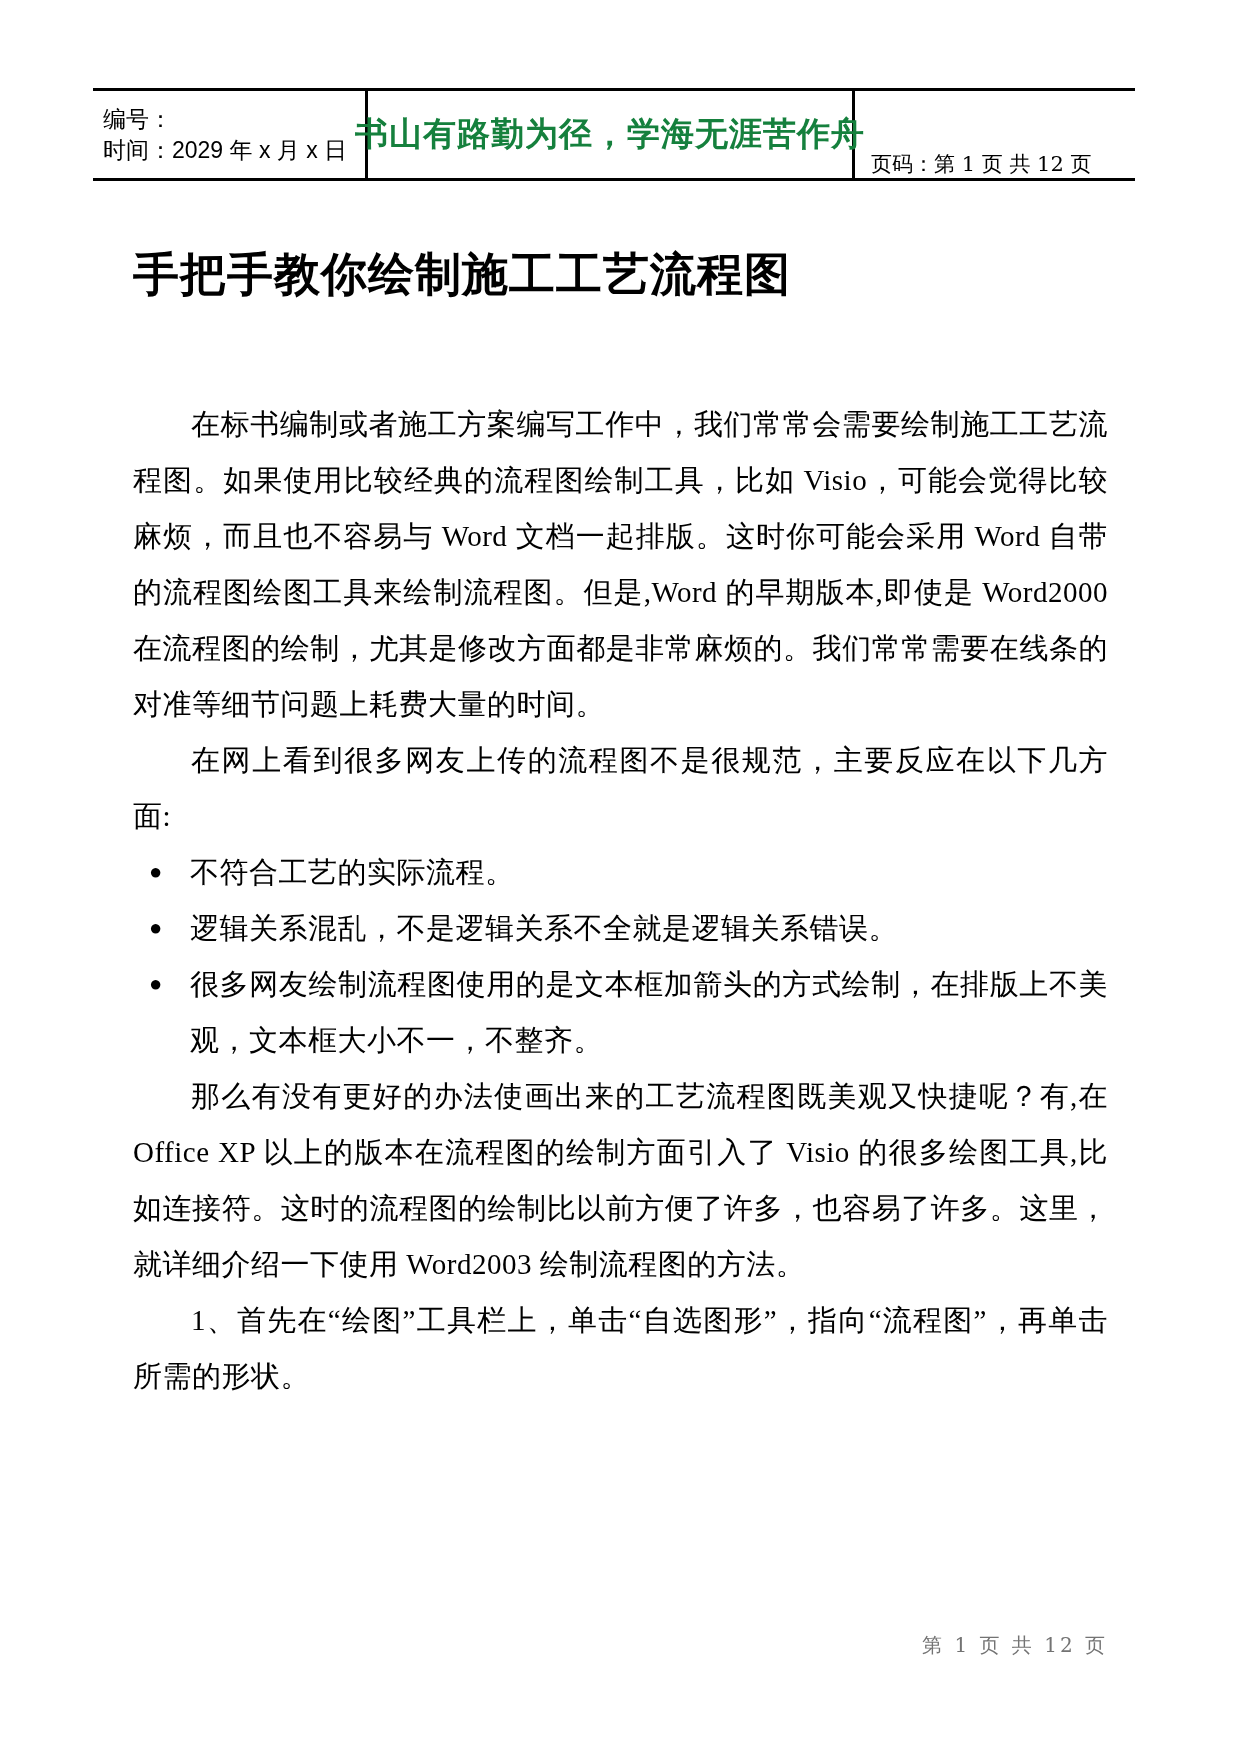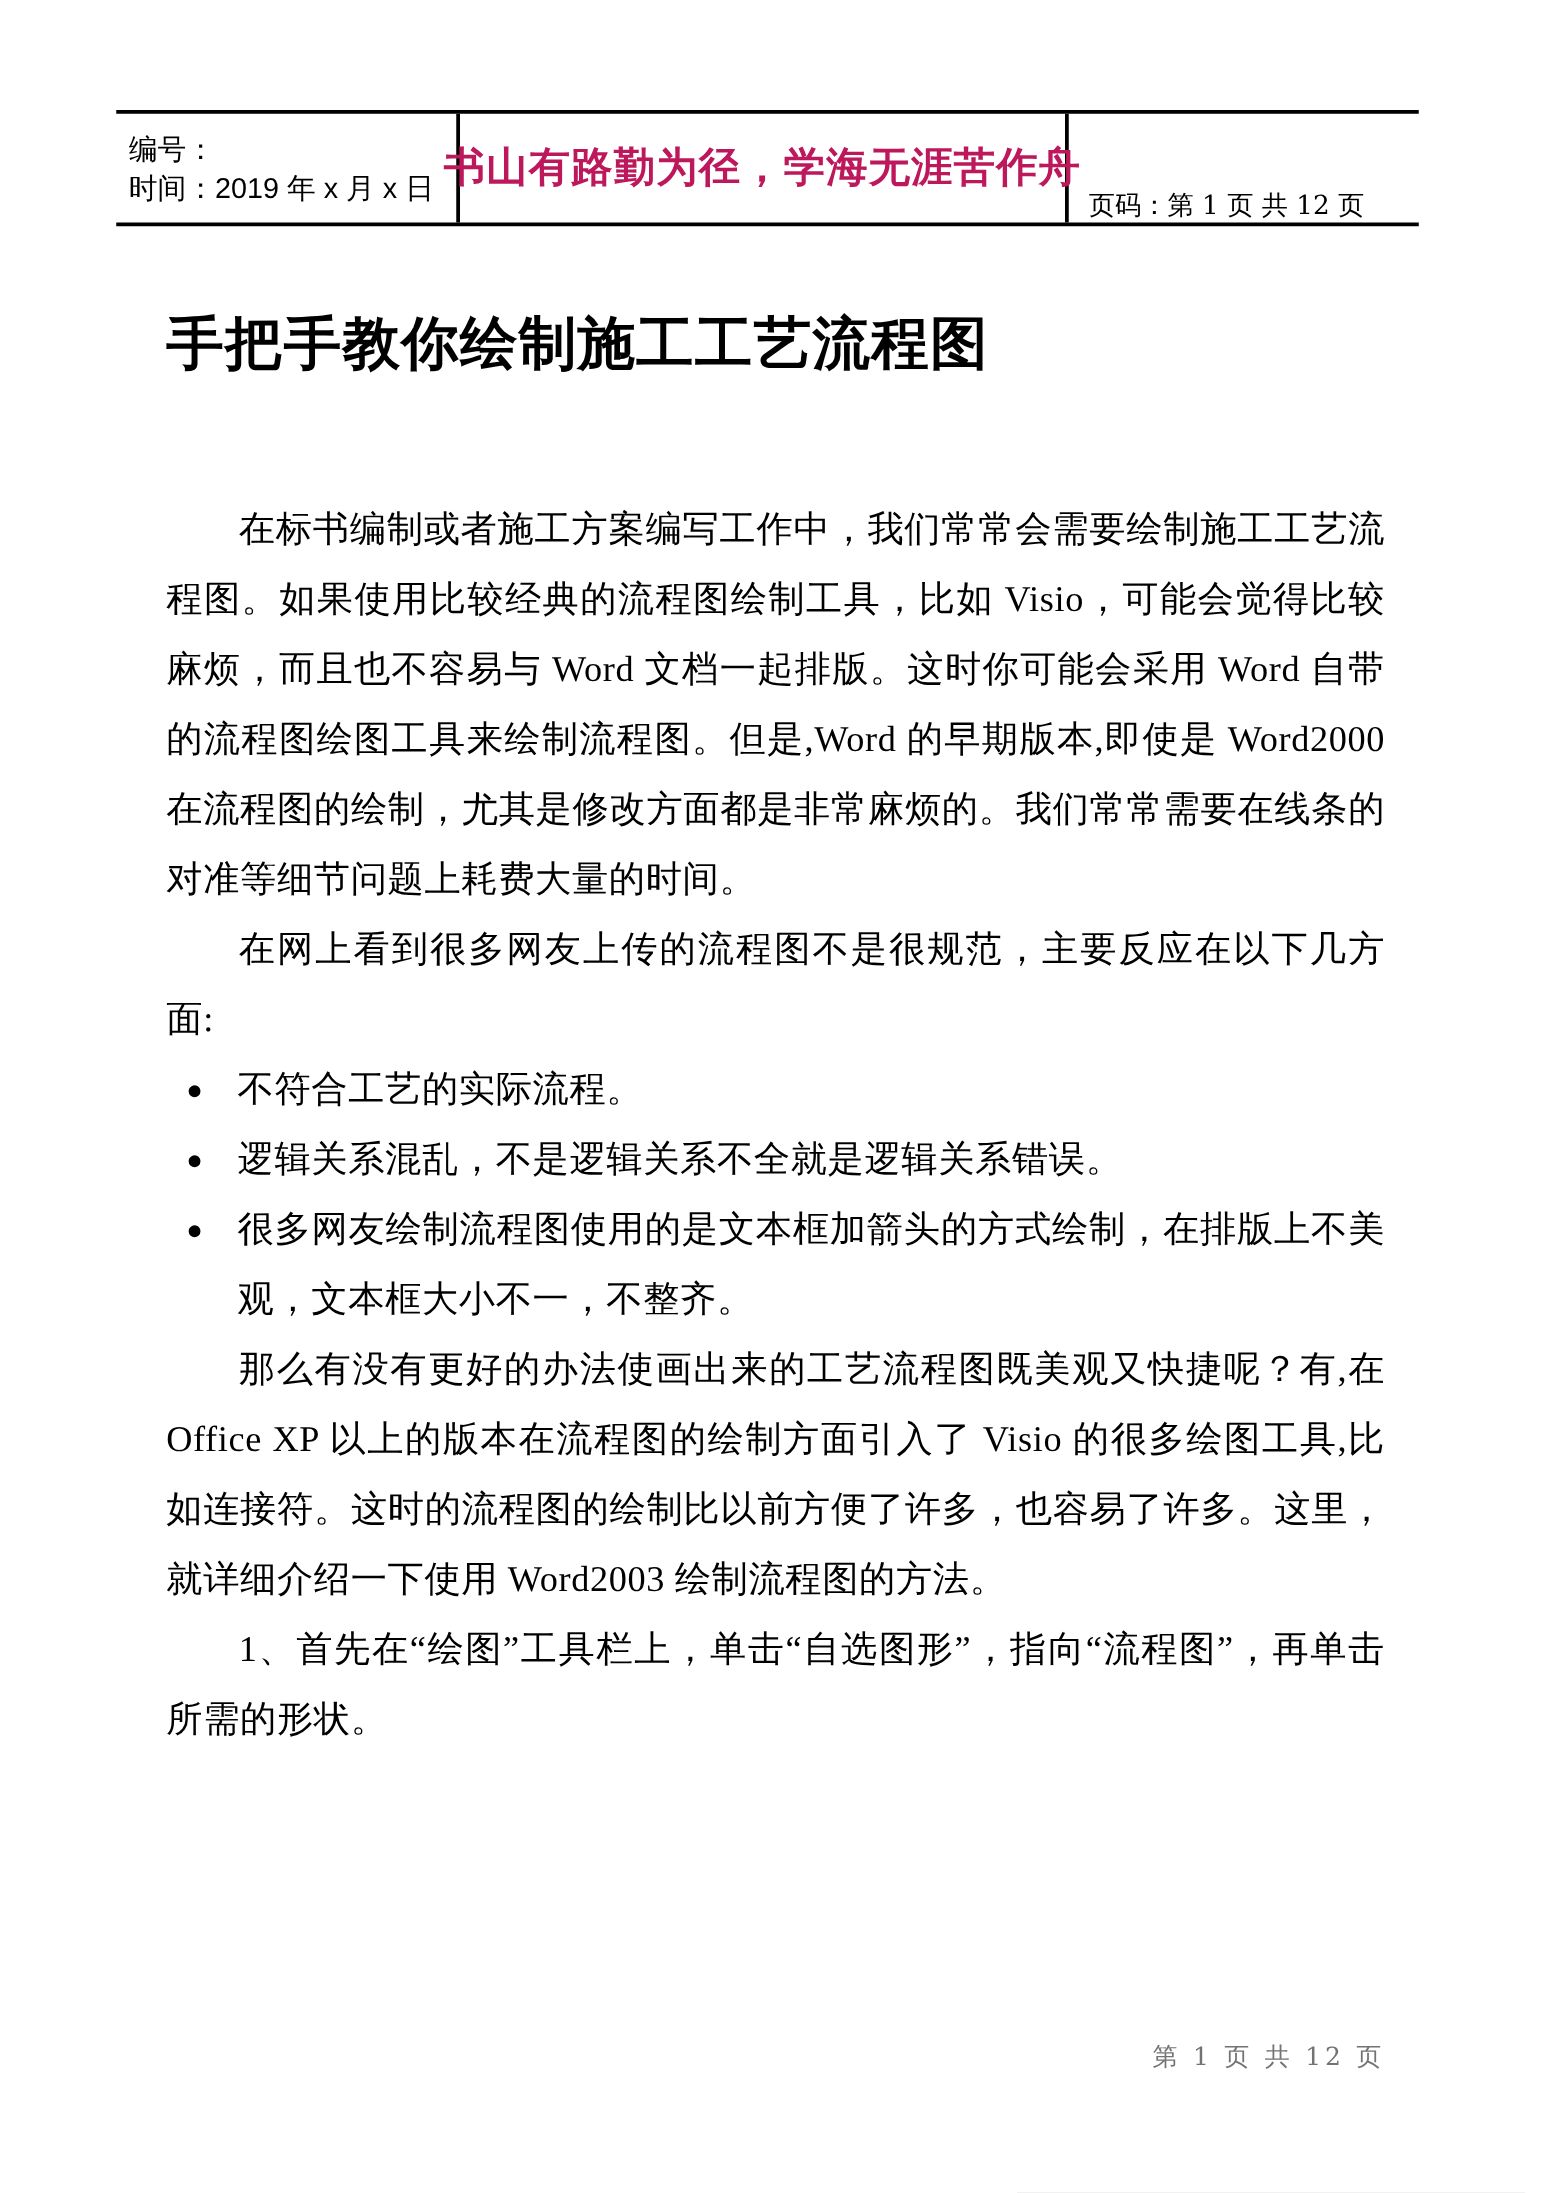--- a/index.html
+++ b/index.html
@@ -116,24 +116,24 @@
   }
 </style>
 </head>
 <body>
 
 <div class="page">
 
   <div class="header-table">
     <div class="header-cell-left">
       <span>编号：</span>
-      <span>时间：2019 年 x 月 x 日</span>
+      <span>时间：2029 年 x 月 x 日</span>
     </div>
     <div class="header-cell-mid">
-      <span class="motto" style="color: #be185d;">书山有路勤为径，学海无涯苦作舟</span>
+      <span class="motto" style="color: #15803d;">书山有路勤为径，学海无涯苦作舟</span>
     </div>
     <div class="header-cell-right">
       <span>页码：第 1 页 共 12 页</span>
     </div>
   </div>
 
   <h1 class="doc-title">手把手教你绘制施工工艺流程图</h1>
 
   <div class="body-text">
       <p class="para">在标书编制或者施工方案编写工作中，我们常常会需要绘制施工工艺流程图。如果使用比较经典的流程图绘制工具，比如 Visio，可能会觉得比较麻烦，而且也不容易与 Word 文档一起排版。这时你可能会采用 Word 自带的流程图绘图工具来绘制流程图。但是,Word 的早期版本,即使是 Word2000 在流程图的绘制，尤其是修改方面都是非常麻烦的。我们常常需要在线条的对准等细节问题上耗费大量的时间。</p>

